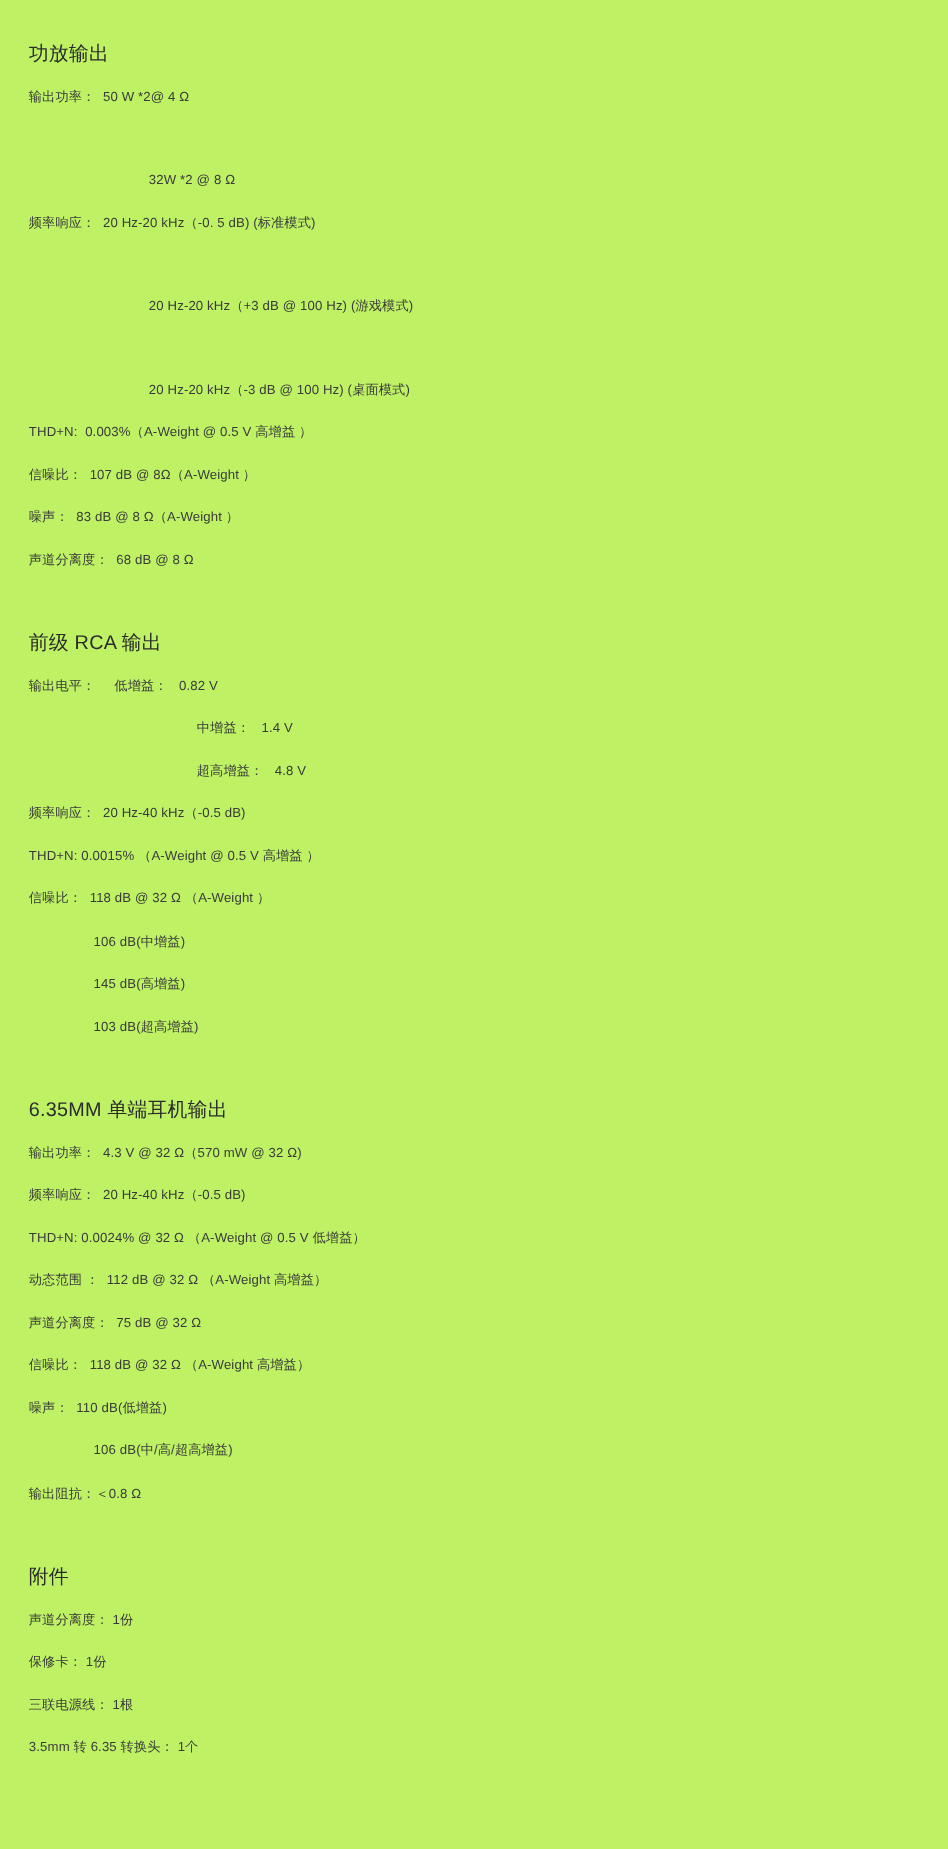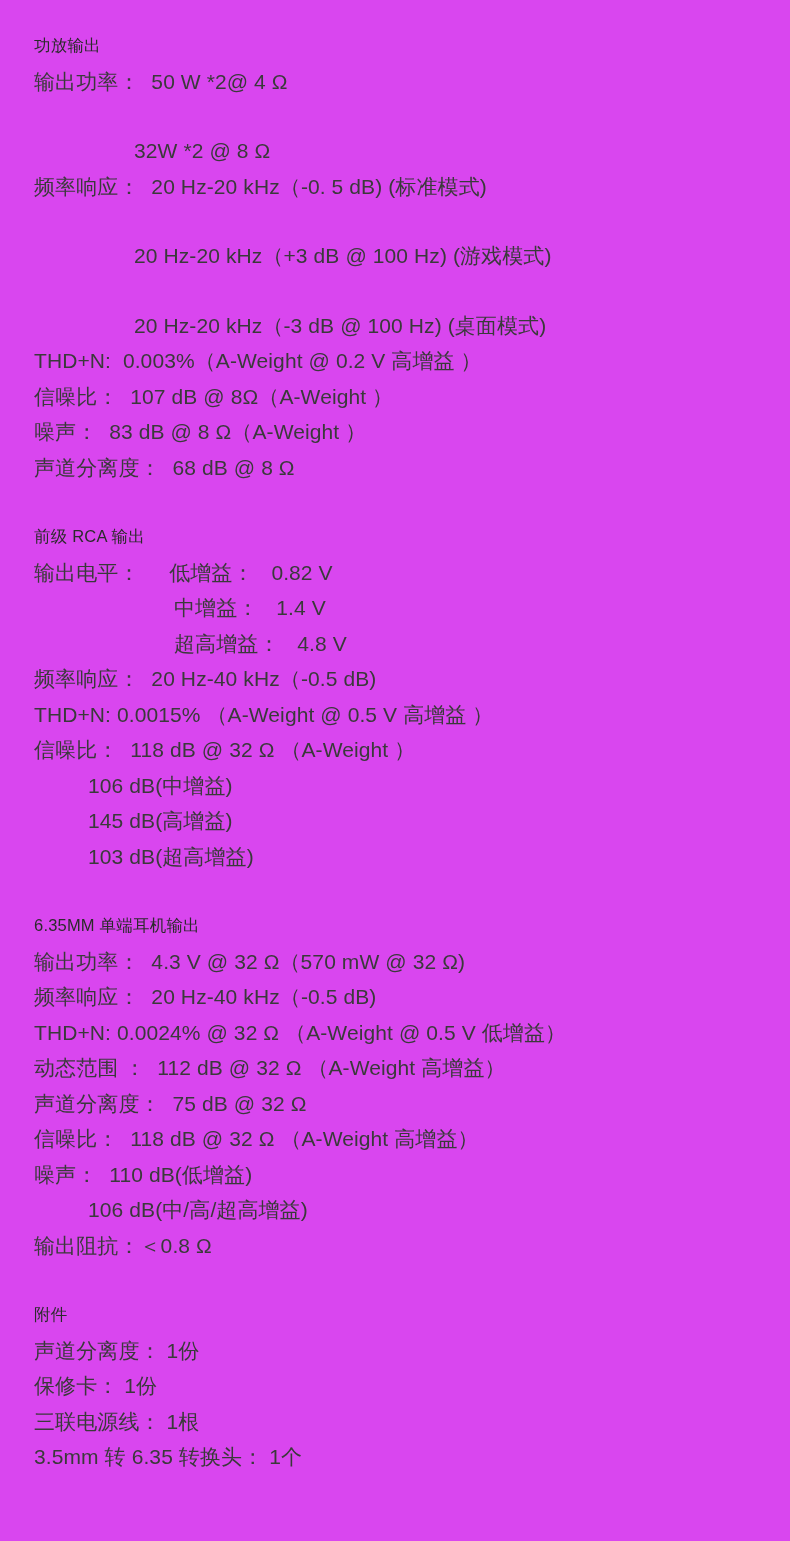--- a/index.html
+++ b/index.html
@@ -11,37 +11,37 @@
     width: 790px;
     min-height: 1541px;
     font-family: "Liberation Sans", "DejaVu Sans", sans-serif;
     color: #2b2b2b;
     -webkit-font-smoothing: antialiased;
   }
   .page {
     width: 790px;
     min-height: 1541px;
     box-sizing: border-box;
-    padding: 28px 34px 20px 34px;
-    background: #d946ef;
+    padding: 28px 34px 20px 24px;
+    background: #bef264;
   }
   .section {
     margin-bottom: 0;
   }
   .section + .section {
     margin-top: 34px;
   }
   .sec-title {
     font-size: 16.5px;
     line-height: 35.5px;
     color: #2b2b2b;
     letter-spacing: 0.2px;
   }
   .line {
-    font-size: 21px;
+    font-size: 11px;
     line-height: 35.5px;
     color: #3a3a3a;
     white-space: pre;
     letter-spacing: 0.1px;
   }
   .line.indent-1 { padding-left: 100px; margin-top: 34px; }
   .line.indent-3 { padding-left: 140px; }
   .line.indent-4 { padding-left: 54px; }
 </style>
 </head>
@@ -49,21 +49,21 @@
 
 <div class="page">
   <div id="sections-root">
       <div class="section">
         <div class="sec-title">功放输出</div>
         <div class="line">输出功率：  50 W *2@ 4 Ω</div>
         <div class="line indent-1">32W *2 @ 8 Ω</div>
         <div class="line">频率响应：  20 Hz-20 kHz（-0. 5 dB) (标准模式)</div>
         <div class="line indent-1">20 Hz-20 kHz（+3 dB @ 100 Hz) (游戏模式)</div>
         <div class="line indent-1">20 Hz-20 kHz（-3 dB @ 100 Hz) (桌面模式)</div>
-        <div class="line">THD+N:  0.003%（A-Weight @ 0.2 V 高增益 ）</div>
+        <div class="line">THD+N:  0.003%（A-Weight @ 0.5 V 高增益 ）</div>
         <div class="line">信噪比：  107 dB @ 8Ω（A-Weight ）</div>
         <div class="line">噪声：  83 dB @ 8 Ω（A-Weight ）</div>
         <div class="line">声道分离度：  68 dB @ 8 Ω</div>
       </div>
       <div class="section">
         <div class="sec-title">前级 RCA 输出</div>
         <div class="line">输出电平：     低增益：   0.82 V</div>
         <div class="line indent-3">中增益：   1.4 V</div>
         <div class="line indent-3">超高增益：   4.8 V</div>
         <div class="line">频率响应：  20 Hz-40 kHz（-0.5 dB)</div>

